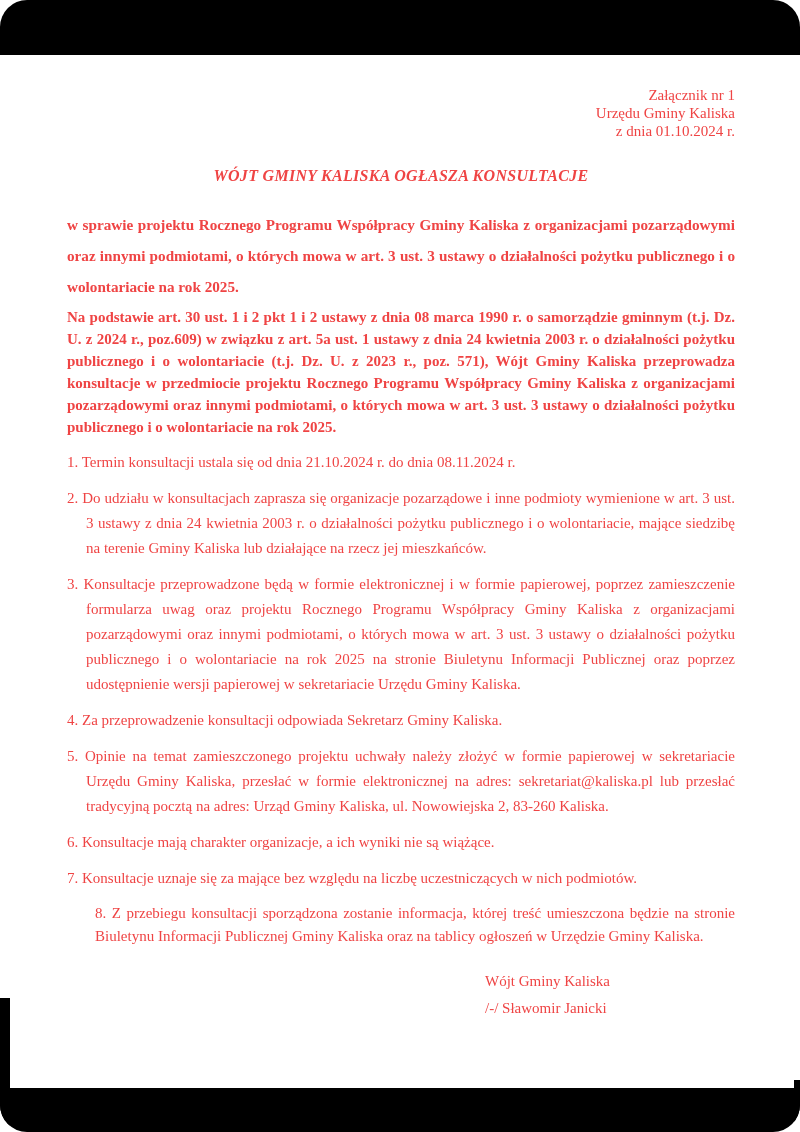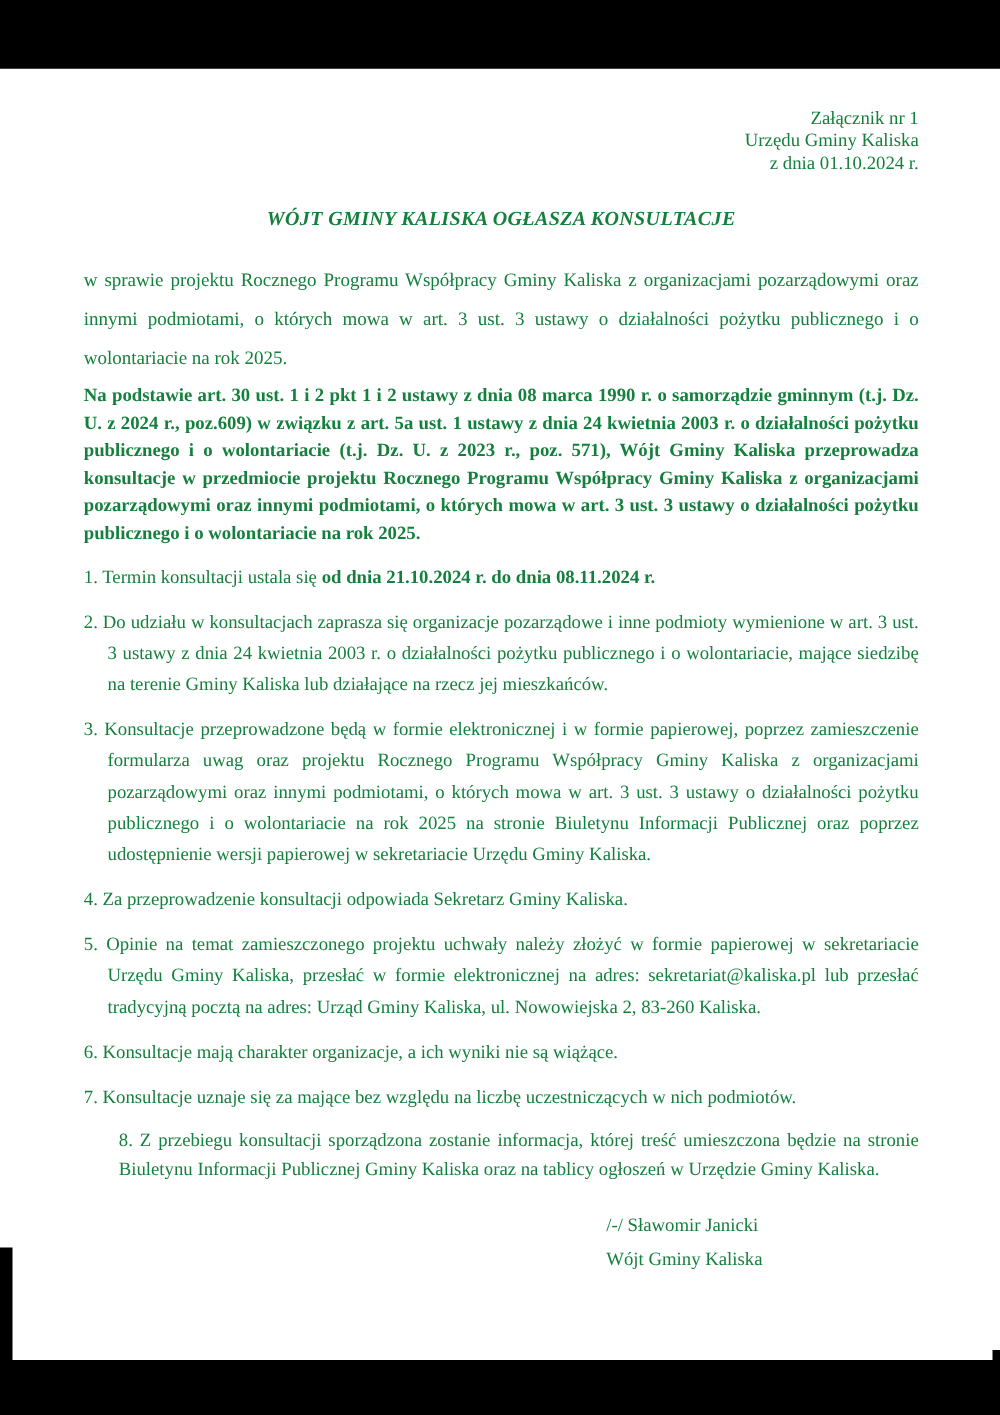--- a/index.html
+++ b/index.html
@@ -2,21 +2,22 @@
 <html lang="pl"><head>
 <meta charset="utf-8">
 <style>
   html,body{margin:0;padding:0;background:#ffffff;}
   .page{
     position:relative;
     width:800px;height:1132px;
     background:#ffffff;
     overflow:hidden;
     font-family:"Liberation Serif","DejaVu Serif",serif;
-    color:#15803d;
+    color:#ef4444;
+    border-radius:27px;
   }
   
   .scan-top{position:absolute;top:0;left:0;width:800px;height:55px;background:#000;}
   .scan-bottom{position:absolute;left:0;top:1088px;width:800px;height:44px;background:#000;}
   .scan-left{position:absolute;left:0;top:998px;width:10px;height:134px;background:#000;}
   .scan-right{position:absolute;right:0;top:1080px;width:6px;height:52px;background:#000;}
 
   .content{position:absolute;left:67px;top:0;width:668px;}
 
   .attachment-header{
@@ -29,42 +30,42 @@
     margin:27px 0 0 0;
     text-align:center;
     font-size:16px;
     font-weight:bold;
     letter-spacing:.3px;
     font-style:italic;
   }
   .subject{
     margin:24px 0 0 0;
     font-size:15.2px;
-    font-weight:normal;
+    font-weight:bold;
     line-height:31px;
     text-align:justify;
   }
   .legal{
     margin:4px 0 0 0;
     font-size:15px;
     line-height:22px;
     text-align:justify;
     font-weight:bold;
   }
   .item{
     margin:11px 0 0 0;
     font-size:15px;
     line-height:25px;
     text-align:justify;
     padding-left:19px;
     text-indent:-19px;
   }
   .item.first{margin-top:12px;}
   .item.no-hang{padding-left:0;text-indent:0;line-height:23px;margin-left:28px;}
-  .item b{font-weight:bold;}
+  .item b{font-weight:normal;}
   .signature{
     margin:20px 0 0 418px;
     font-size:15px;
     line-height:27px;
     text-align:left;
   }
 </style>
 </head>
 <body>
 
@@ -94,22 +95,22 @@
 
     <div class="item"><span>5.</span><span> Opinie na temat zamieszczonego projektu uchwały należy złożyć w formie papierowej w sekretariacie Urzędu Gminy Kaliska, przesłać w formie elektronicznej na adres: sekretariat@kaliska.pl lub przesłać tradycyjną pocztą na adres: Urząd Gminy Kaliska, ul. Nowowiejska 2, 83-260 Kaliska.</span></div>
 
     <div class="item"><span>6.</span><span> Konsultacje mają charakter organizacje, a ich wyniki nie są wiążące.</span></div>
 
     <div class="item"><span>7.</span><span> Konsultacje uznaje się za mające bez względu na liczbę uczestniczących w nich podmiotów.</span></div>
 
     <div class="item no-hang"><span>8.</span><span> Z przebiegu konsultacji sporządzona zostanie informacja, której treść umieszczona będzie na stronie Biuletynu Informacji Publicznej Gminy Kaliska oraz na tablicy ogłoszeń w Urzędzie Gminy Kaliska.</span></div>
 
     <div class="signature">
+      <div>Wójt Gminy Kaliska</div>
       <div>/-/ Sławomir Janicki</div>
-      <div>Wójt Gminy Kaliska</div>
     </div>
 
   </div>
 
   <div class="scan-top"></div>
   <div class="scan-bottom"></div>
   <div class="scan-left"></div>
   <div class="scan-right"></div>
 
 </div>

